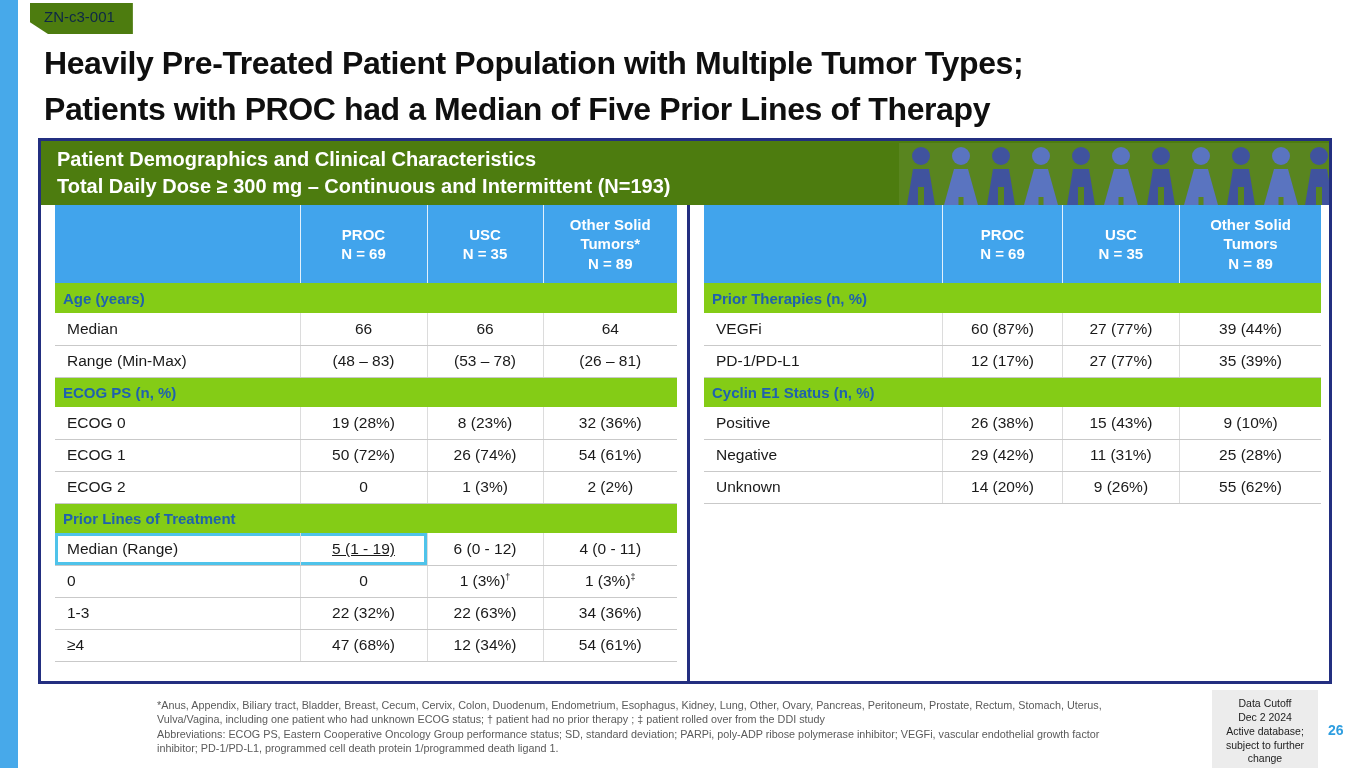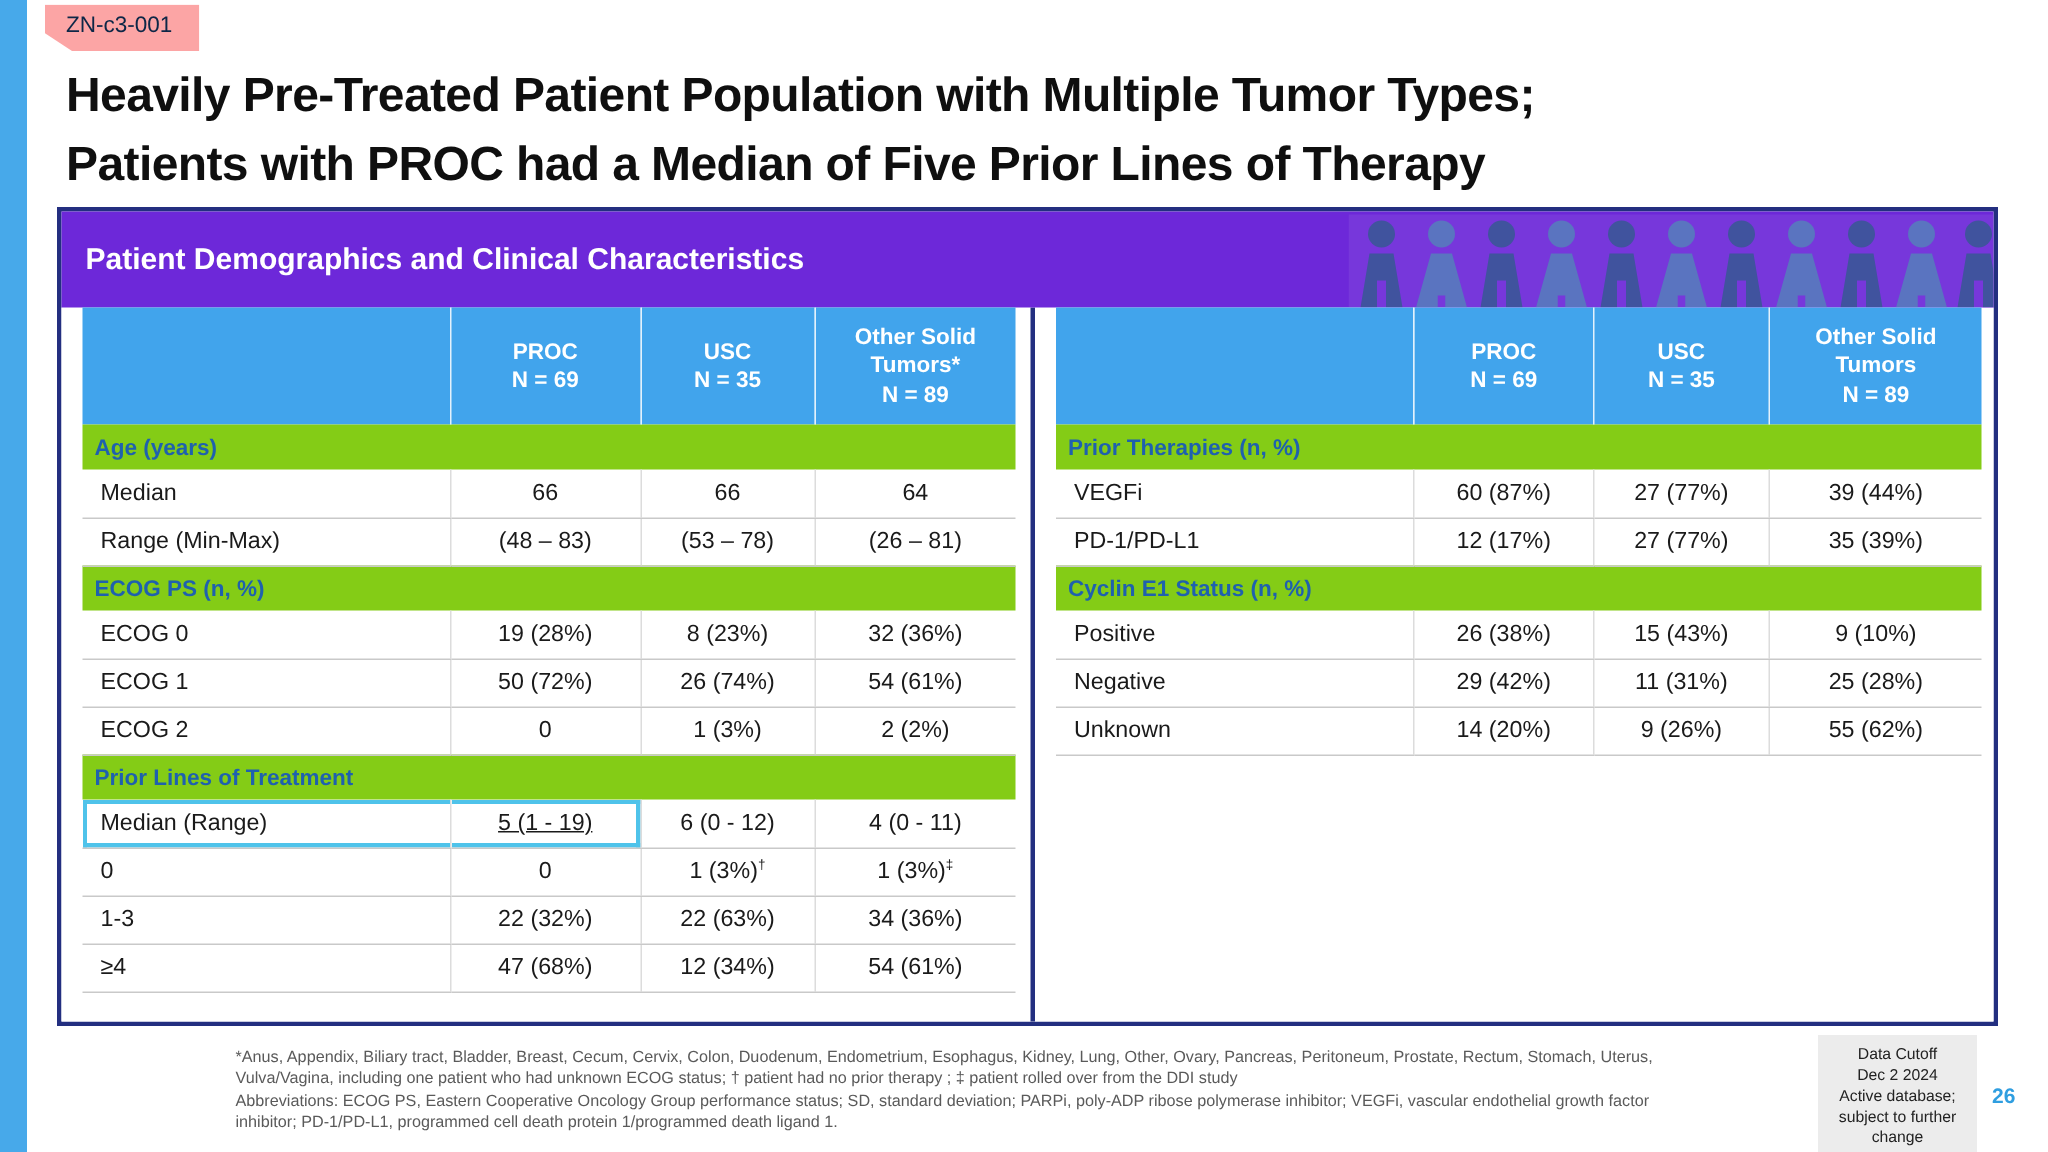--- a/index.html
+++ b/index.html
@@ -2,30 +2,30 @@
 <html><head>
 <meta charset="utf-8">
 <style>
   * { margin:0; padding:0; box-sizing:border-box; }
   html,body { width:1365px; height:768px; overflow:hidden; background:#fff;
     font-family:"Liberation Sans", sans-serif; }
   .slide { position:relative; width:1365px; height:768px; background:#fff; }
 
   .edge-strip { position:absolute; left:0; top:0; width:18px; height:768px; background:#47a9ea; }
 
-  .badge { position:absolute; left:30px; top:3px; background:#fca5a5; color:#0d2747;
+  .badge { position:absolute; left:30px; top:3px; background:#4d7c0f; color:#0d2747;
     font-size:15px; padding:5px 18px 9px 14px;
     clip-path:polygon(0 0,100% 0,100% 100%,18px 100%,0 62%); }
 
   .title { position:absolute; left:44px; top:40px; font-size:32px; font-weight:bold;
     color:#0f0f0f; line-height:1.45; letter-spacing:-0.4px; }
 
   .panel { position:absolute; left:38px; top:138px; width:1294px; height:546px;
     border:3px solid #232f80; background:#fff; }
-  .band { position:relative; height:64px; background:#6d28d9; display:flex; align-items:center;
+  .band { position:relative; height:64px; background:#4d7c0f; display:flex; align-items:center;
     padding-left:16px; overflow:hidden; }
   .band-text { color:#fff; font-weight:bold; font-size:20px; line-height:1.35; z-index:2; }
   .people { position:absolute; right:0; top:0; height:64px; }
 
   .panel-body { display:flex; height:476px; background:#fff; }
   .half { position:relative; padding:0 8px 0 14px; }
   .left-half { width:646px; }
   .vdivider { width:3px; background:#232f80; }
   .right-half { flex:1; }
 
@@ -67,20 +67,21 @@
   <div class="edge-strip"></div>
 
   <div class="badge">ZN-c3-001</div>
 
   <h1 class="title"><span>Heavily Pre-Treated Patient Population with Multiple Tumor Types;</span><br><span>Patients with PROC had a Median of Five Prior Lines of Therapy</span></h1>
 
   <div class="panel">
     <div class="band">
       <div class="band-text">
         <div>Patient Demographics and Clinical Characteristics</div>
+        <div>Total Daily Dose ≥ 300 mg – Continuous and Intermittent (N=193)</div>
       </div>
       <svg class="people" width="430" height="64" viewBox="0 0 430 64" aria-hidden="true">
         <defs>
           <g id="pm">
             <circle cx="0" cy="11" r="9"></circle>
             <path d="M-14,60 L-8,24 L8,24 L14,60 L3,60 L3,42 L-3,42 L-3,60 Z"></path>
           </g>
           <g id="pf">
             <circle cx="0" cy="11" r="9"></circle>
             <path d="M-17,60 L-7,24 L7,24 L17,60 L2.5,60 L2.5,52 L-2.5,52 L-2.5,60 Z"></path>

